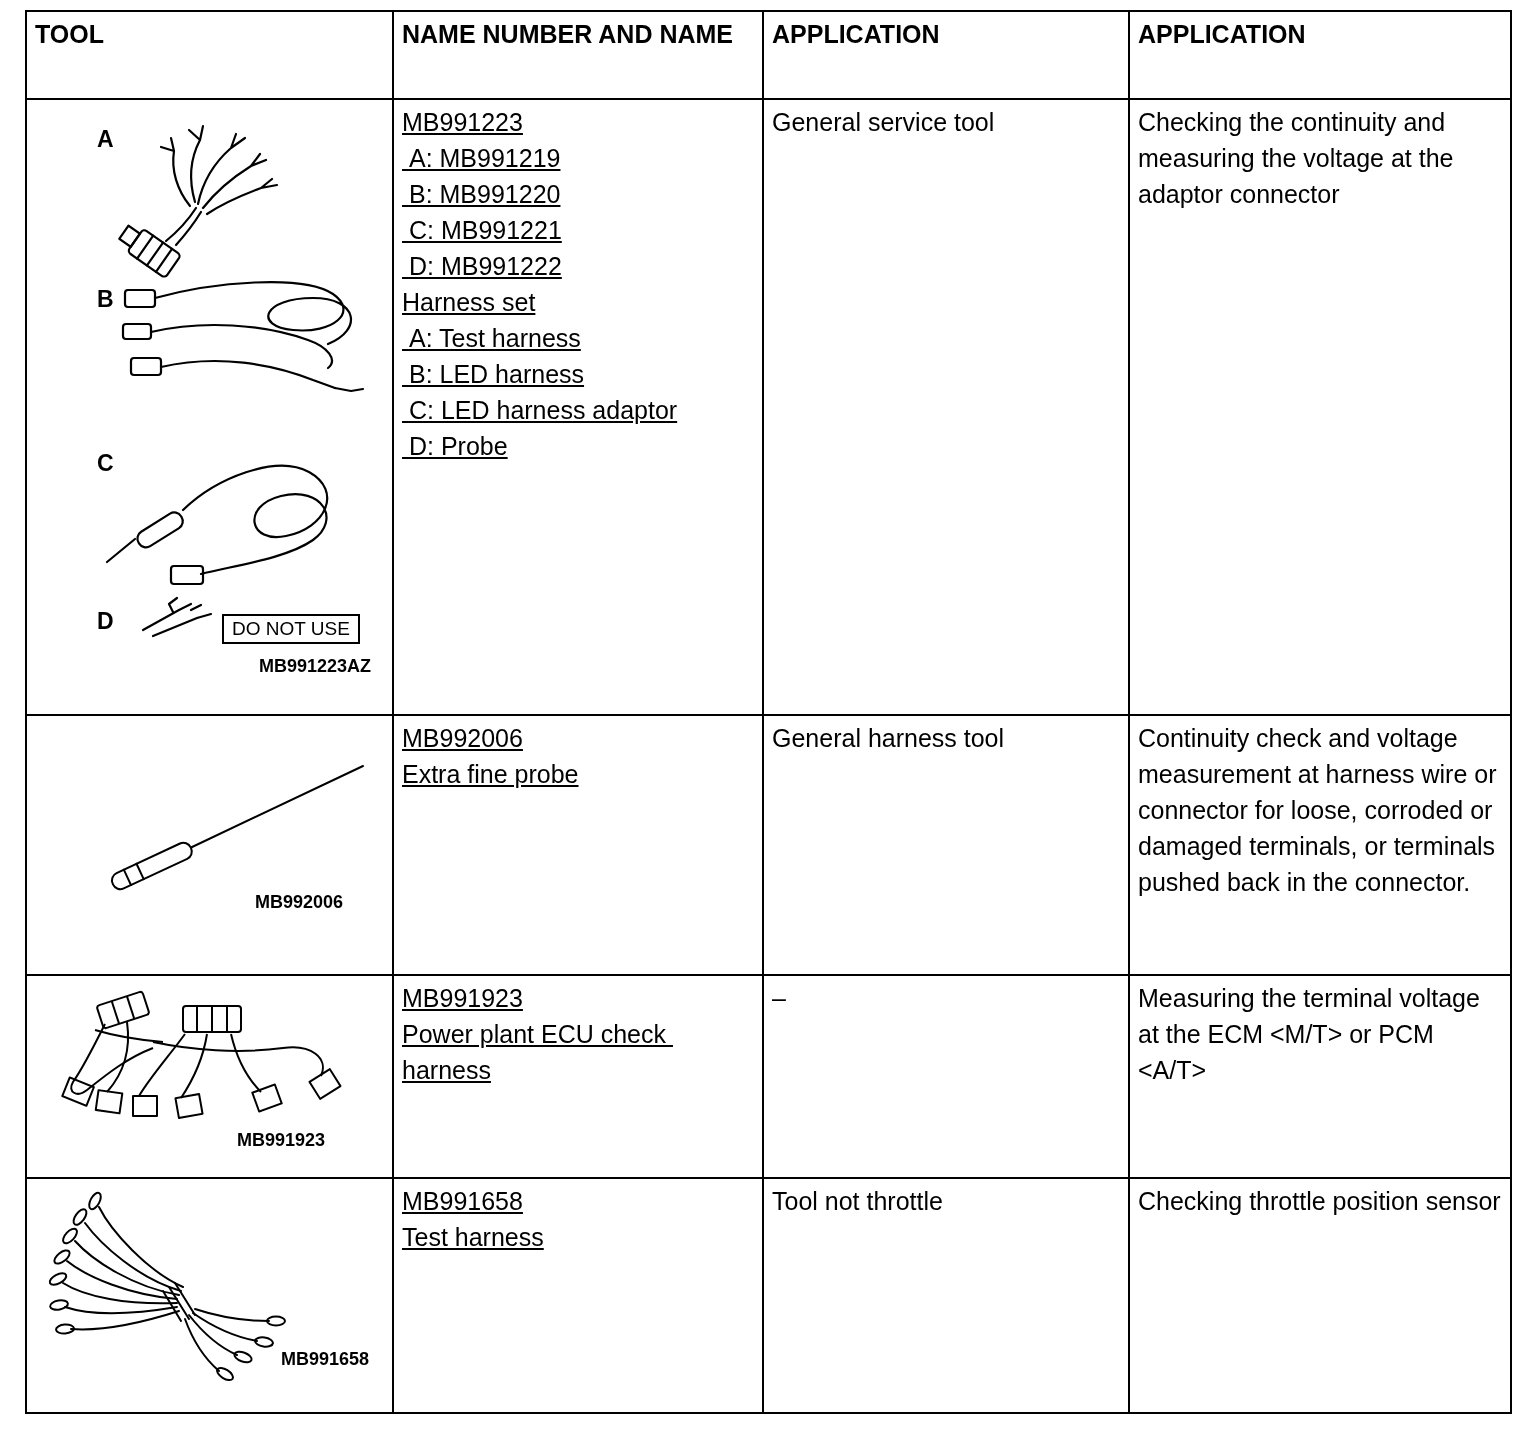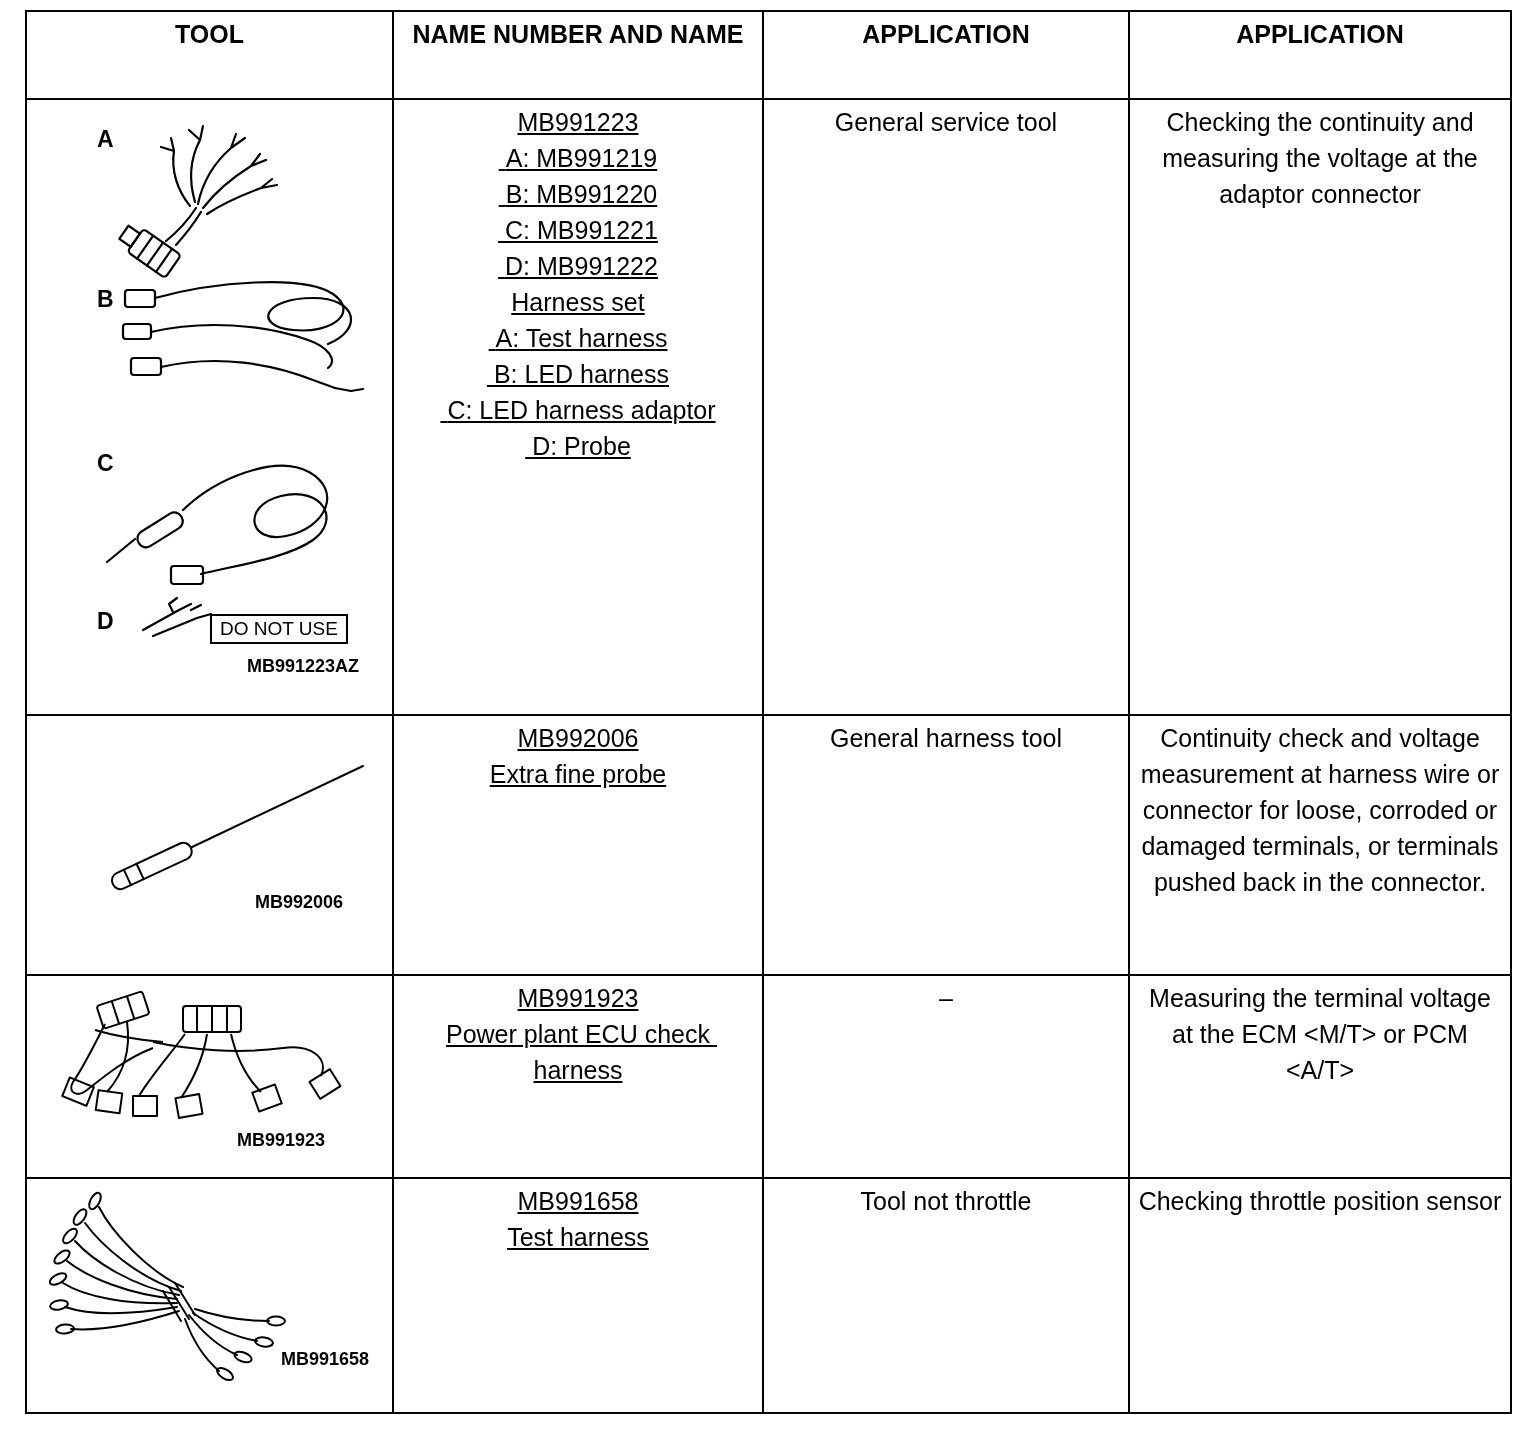--- a/index.html
+++ b/index.html
@@ -10,21 +10,21 @@
   table.tools{
     border-collapse:collapse;table-layout:fixed;
     margin:10px 0 0 25px;width:1485px;
   }
   table.tools th, table.tools td{
     border:2px solid #000;
     vertical-align:top;
     padding:4px 8px;
     font-size:25px;
     line-height:36px;
-    text-align:center;
+    text-align:left;
     overflow:hidden;
   }
   table.tools th{font-weight:bold;}
   tr.r-head{height:88px;}
   tr.r-1{height:616px;}
   tr.r-2{height:260px;}
   tr.r-3{height:203px;}
   tr.r-4{height:235px;}
   td.pre{white-space:pre-wrap;text-decoration:underline;}
   td.tool-cell{padding:0;position:relative;}
@@ -106,22 +106,22 @@
                 <path d="M30,12 l8,-6 m-8,6 l4,8"></path>
                 <path d="M14,44 L58,26 m0,0 l14,-4"></path>
                 <path d="M52,18 l10,-5"></path>
               </g>
             </g>
           </svg>
           <span class="lbl" style="left:62px;top:24px">A</span>
           <span class="lbl" style="left:62px;top:184px">B</span>
           <span class="lbl" style="left:62px;top:348px">C</span>
           <span class="lbl" style="left:62px;top:506px">D</span>
-          <span class="dnu" style="left:175px;top:510px">DO NOT USE</span>
-          <span class="cap" style="left:212px;top:552px">MB991223AZ</span>
+          <span class="dnu" style="left:187px;top:510px">DO NOT USE</span>
+          <span class="cap" style="left:224px;top:552px">MB991223AZ</span>
         </div>
       </td>
       <td class="pre">MB991223
  A: MB991219
  B: MB991220
  C: MB991221
  D: MB991222
 Harness set
  A: Test harness
  B: LED harness

